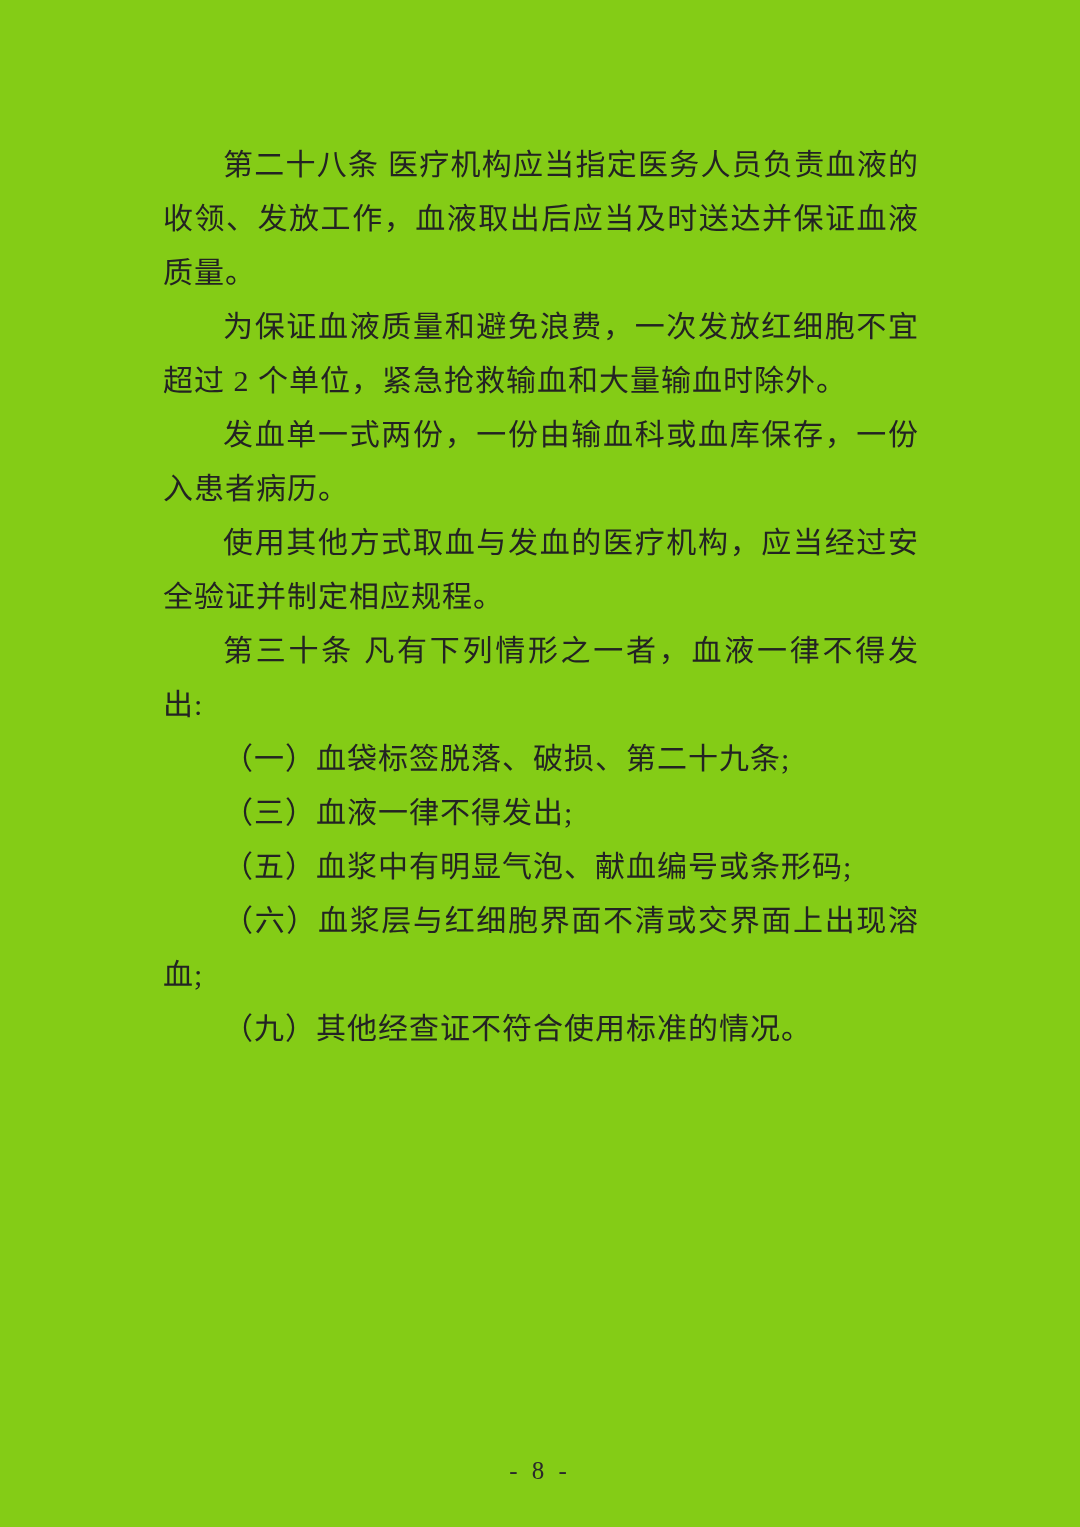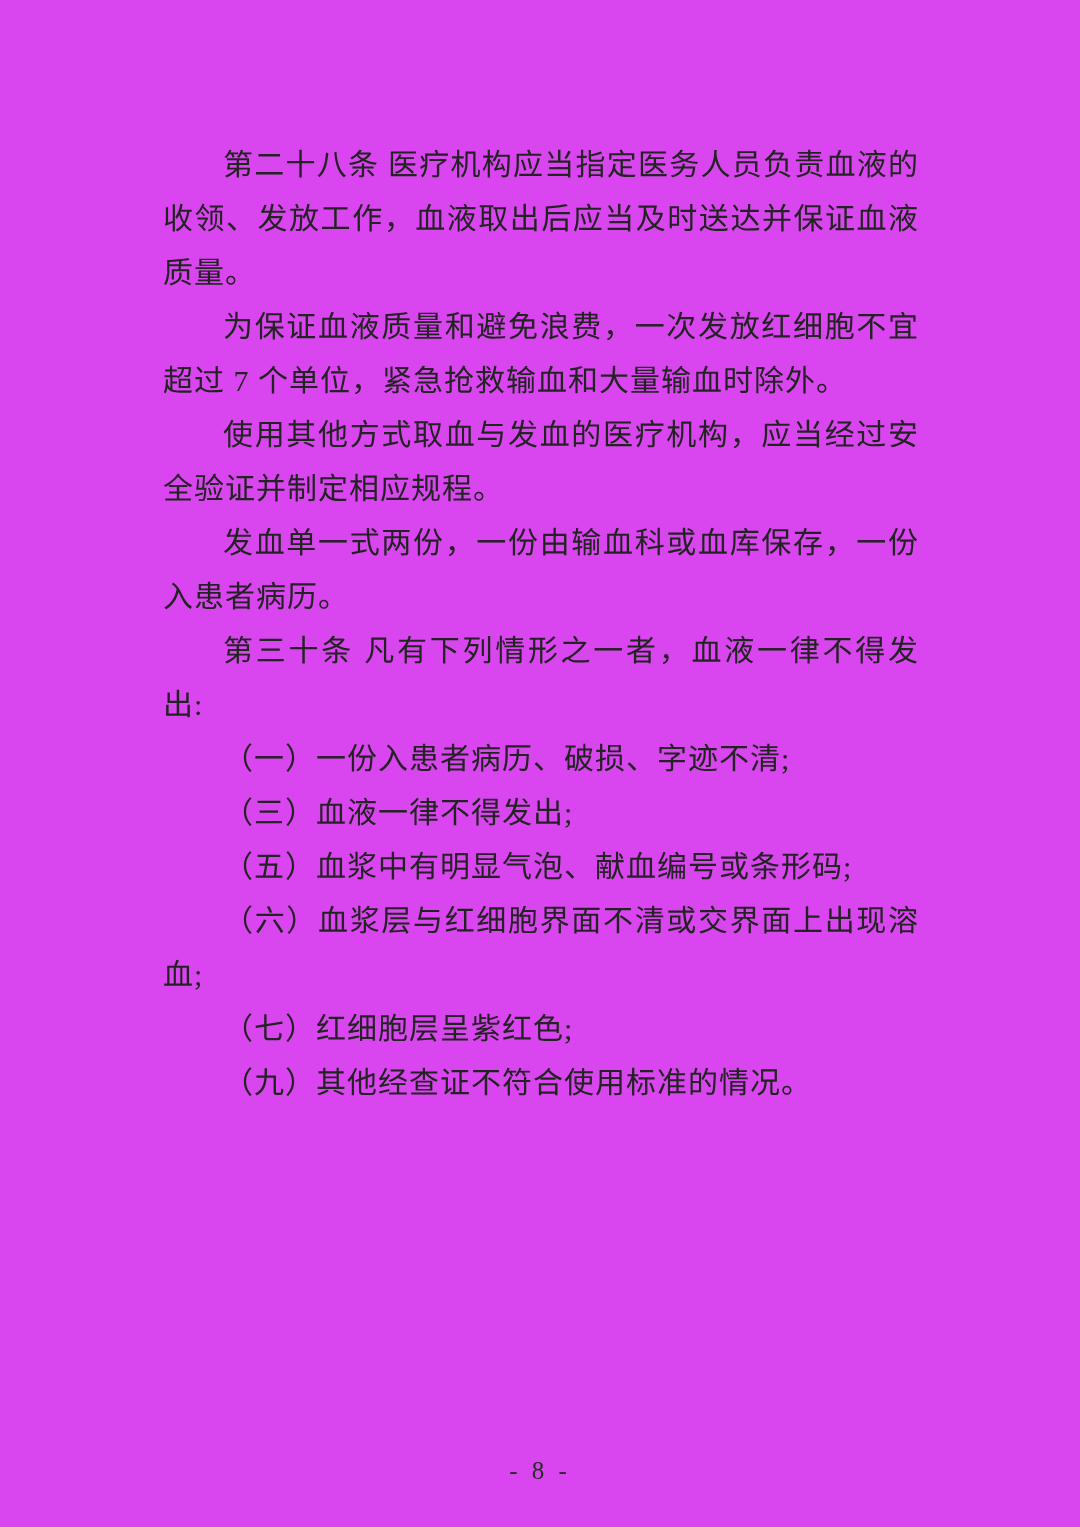--- a/index.html
+++ b/index.html
@@ -11,21 +11,21 @@
     height: 1527px;
     position: relative;
     background: #ffffff;
     overflow: hidden;
     font-family: "Liberation Serif", "DejaVu Serif", serif;
     color: #232323;
   }
   .page {
     position: absolute;
     inset: 0;
-    background: #d946ef;
+    background: #84cc16;
   }
   .content {
     position: absolute;
     left: 163px;
     top: 138px;
     width: 756px;
     font-size: 30px;
     line-height: 54px;
     text-align: justify;
     letter-spacing: 1px;
@@ -48,27 +48,26 @@
     color: #2a2a2a;
   }
 </style>
 </head>
 <body>
 
 <div class="page">
 
   <div class="content">
     <p>第二十八条 医疗机构应当指定医务人员负责血液的收领、发放工作，血液取出后应当及时送达并保证血液质量。</p>
-    <p>为保证血液质量和避免浪费，一次发放红细胞不宜超过 7 个单位，紧急抢救输血和大量输血时除外。</p>
+    <p>为保证血液质量和避免浪费，一次发放红细胞不宜超过 2 个单位，紧急抢救输血和大量输血时除外。</p>
+    <p>发血单一式两份，一份由输血科或血库保存，一份入患者病历。</p>
     <p>使用其他方式取血与发血的医疗机构，应当经过安全验证并制定相应规程。</p>
-    <p>发血单一式两份，一份由输血科或血库保存，一份入患者病历。</p>
     <p>第三十条 凡有下列情形之一者，血液一律不得发出:</p>
-    <p>（一）一份入患者病历、破损、字迹不清;</p>
+    <p>（一）血袋标签脱落、破损、第二十九条;</p>
     <p>（三）血液一律不得发出;</p>
     <p>（五）血浆中有明显气泡、献血编号或条形码;</p>
     <p>（六）血浆层与红细胞界面不清或交界面上出现溶血;</p>
-    <p>（七）红细胞层呈紫红色;</p>
     <p>（九）其他经查证不符合使用标准的情况。</p>
   </div>
 
   <div class="footer">- 8 -</div>
 
 </div>
 
 </body></html>

